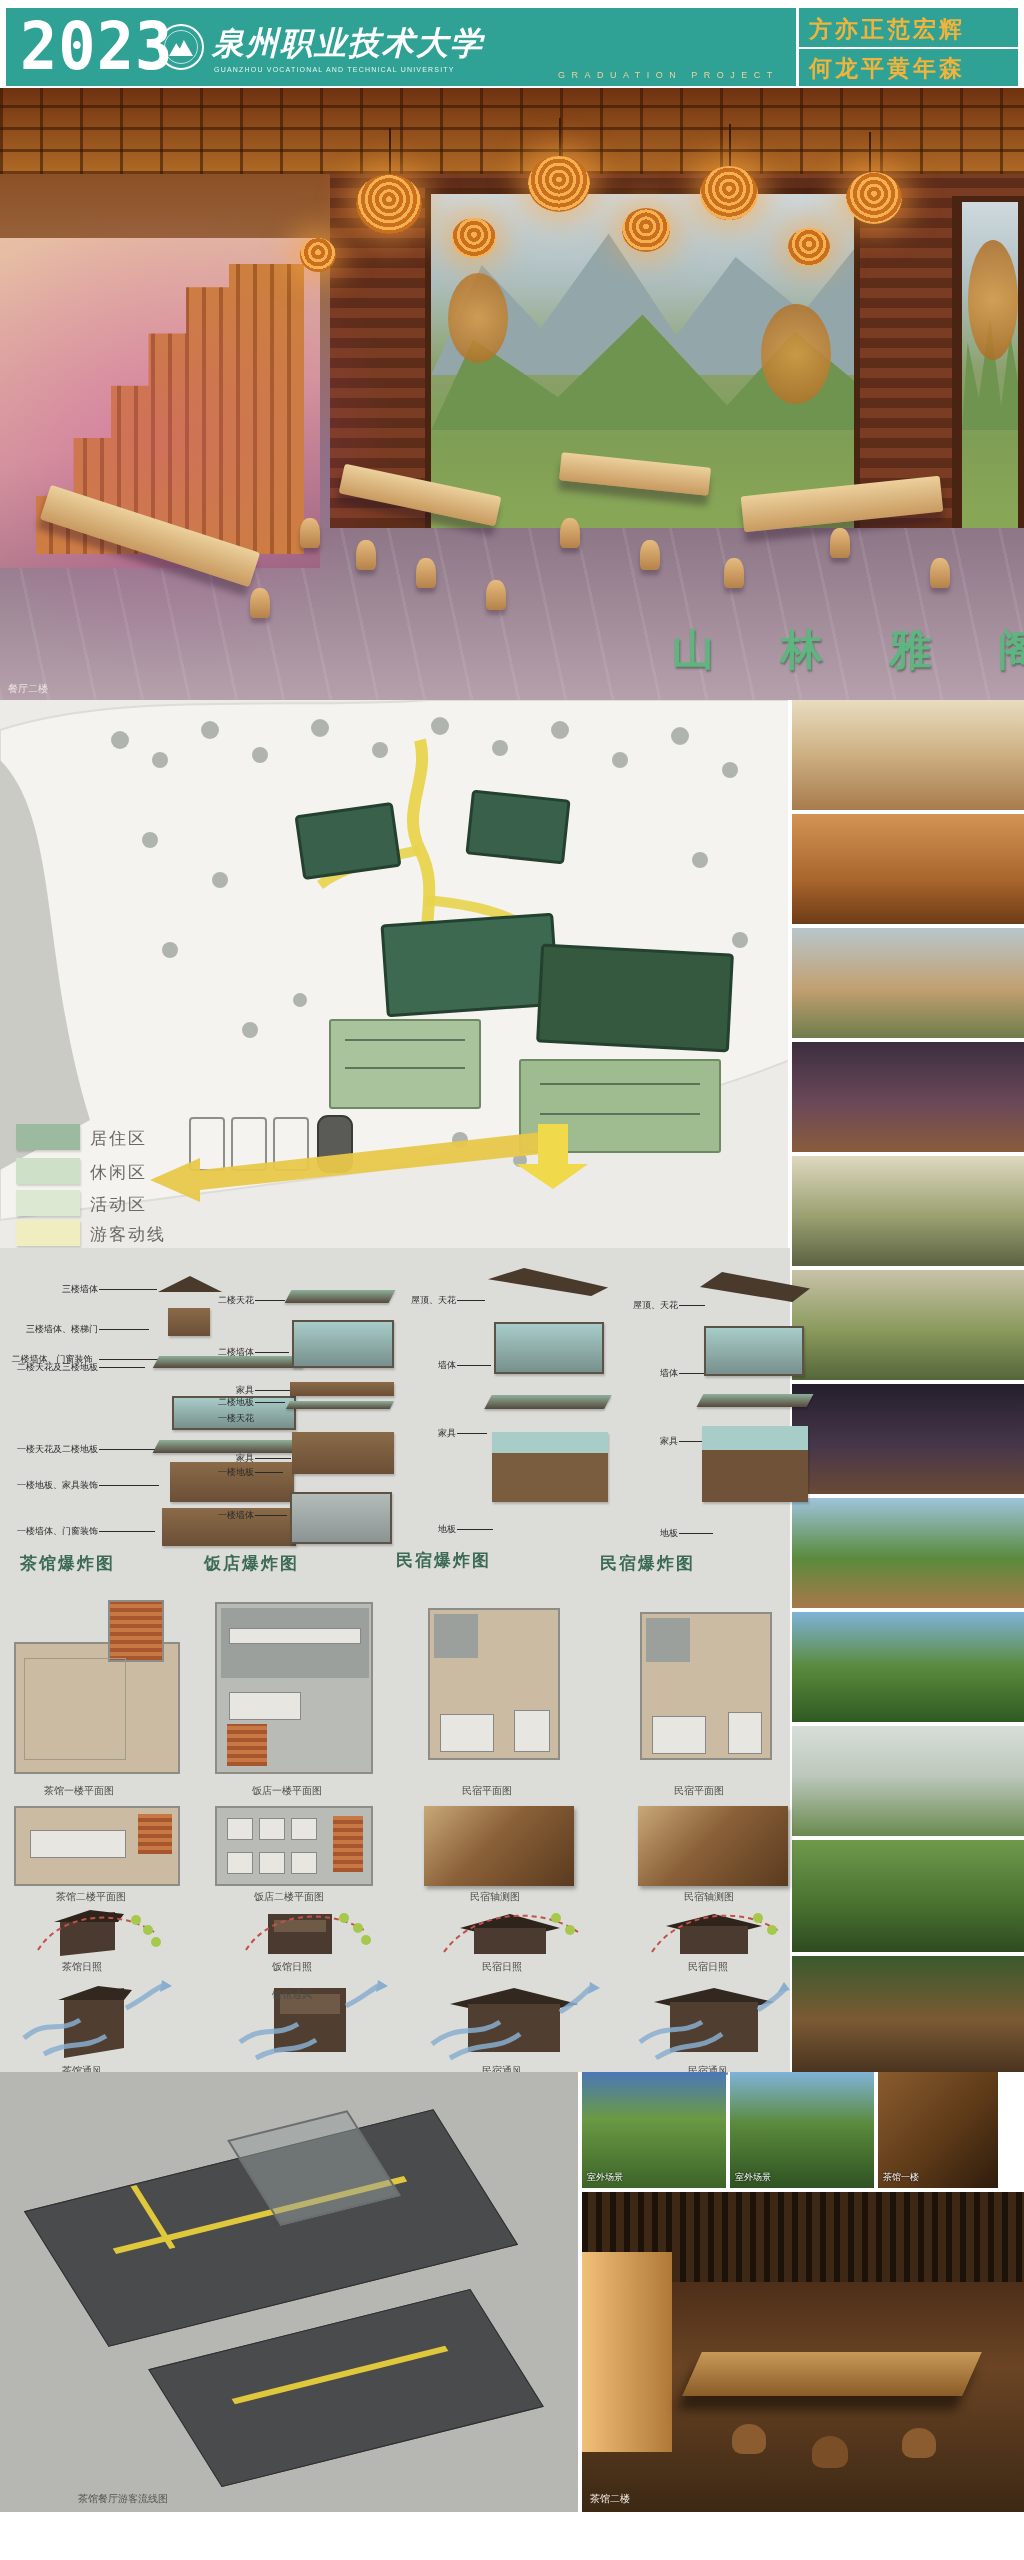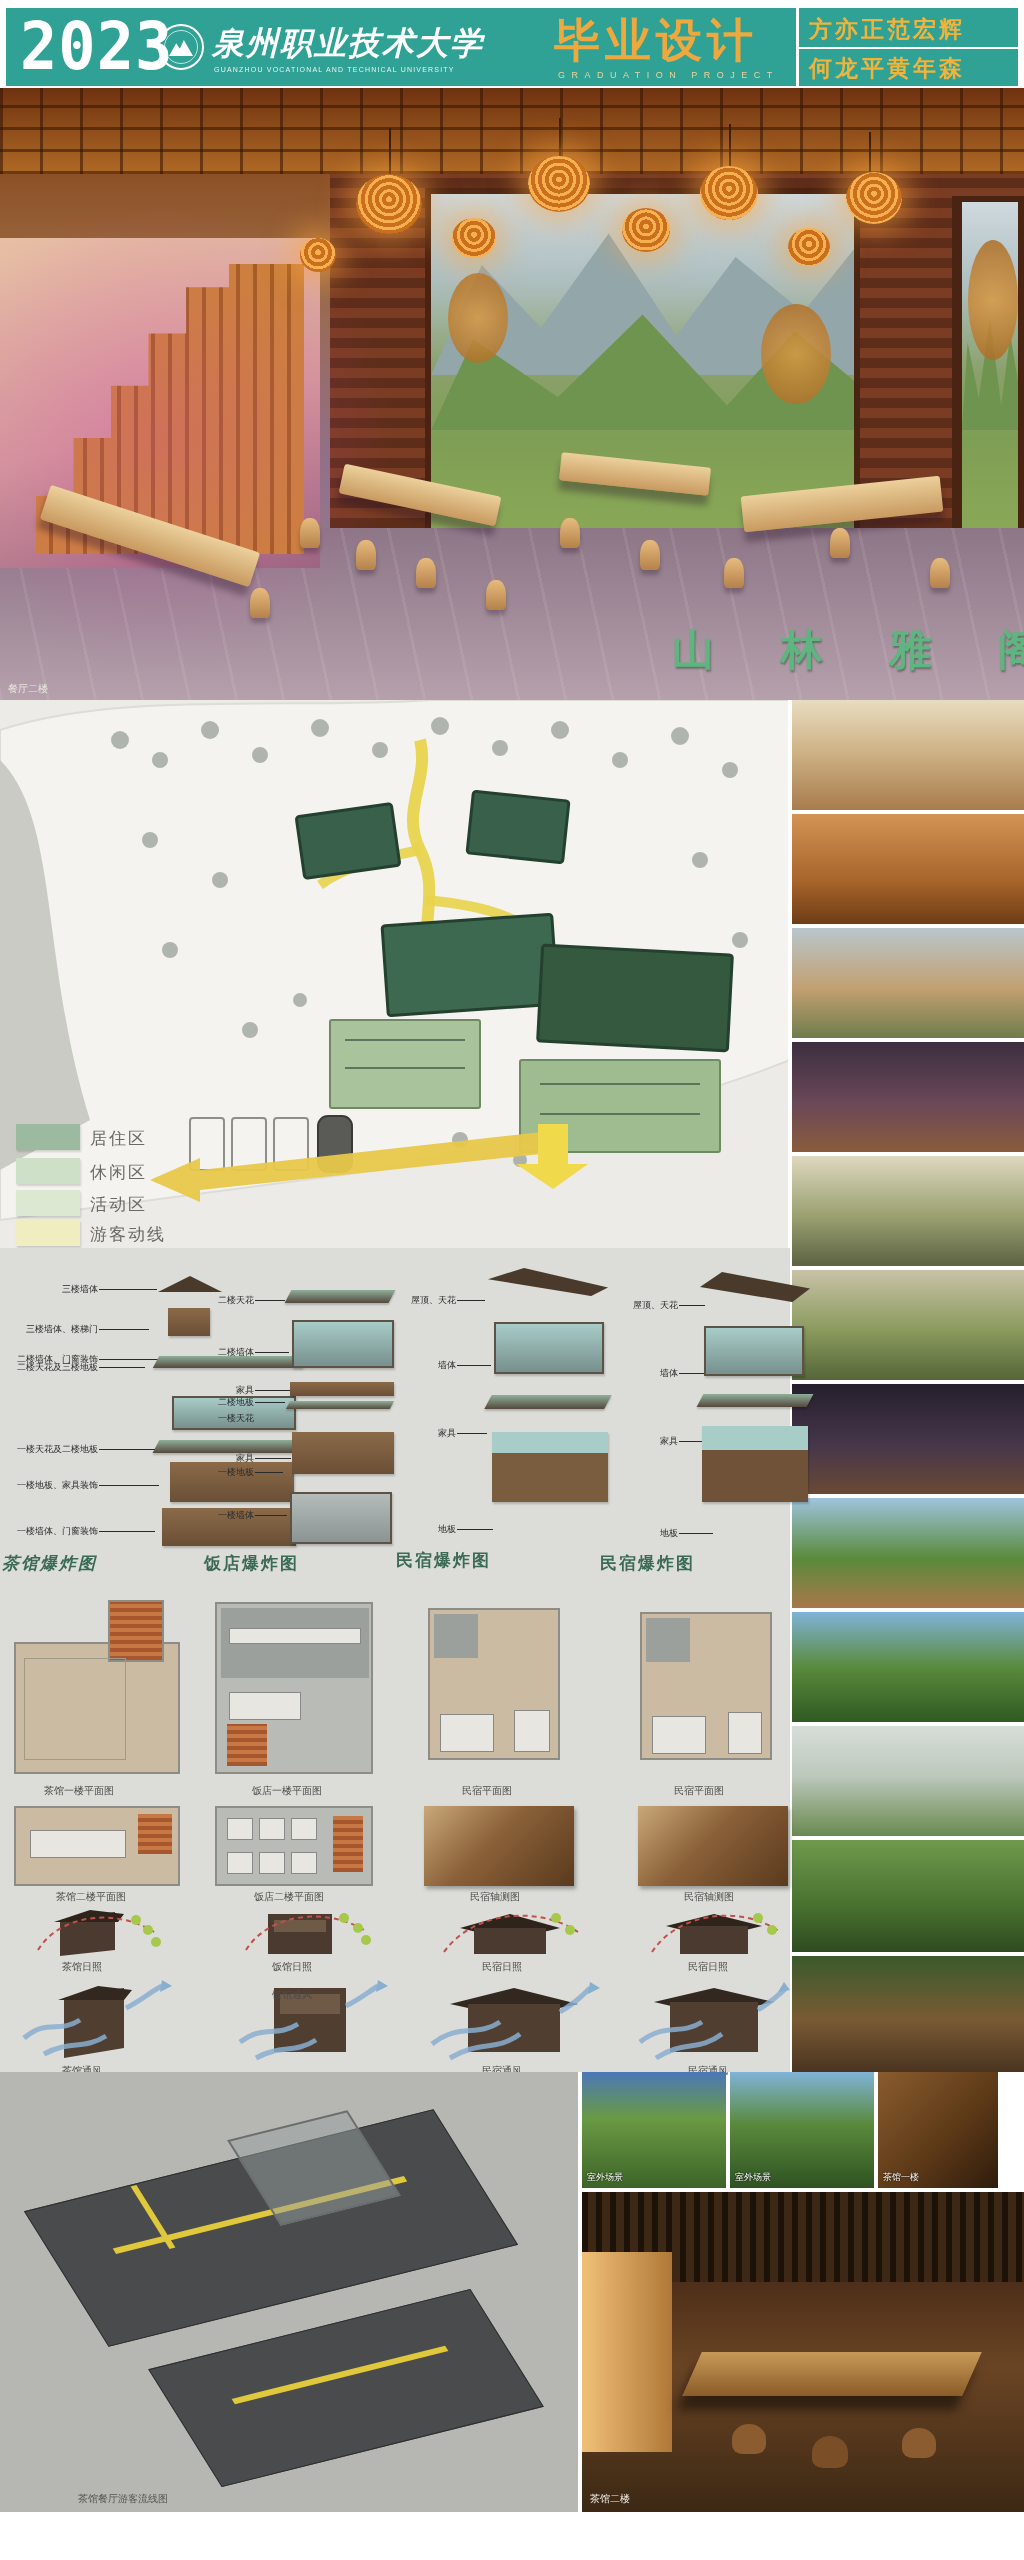--- a/index.html
+++ b/index.html
@@ -124,21 +124,20 @@
 <div id="poster">
 
   <div id="header">
     <div id="year">2023</div>
     <div id="logo">
       <div class="ring"></div>
       <div class="peak"></div>
     </div>
     <div id="uni-cn">泉州职业技术大学</div>
     <div id="uni-en">GUANZHOU VOCATIONAL AND TECHNICAL UNIVERSITY</div>
-    <div id="proj-cn">毕业设计</div>
     <div id="proj-en">GRADUATION PROJECT</div>
     <div id="hdiv-v"></div>
     <div id="authors">
       <div id="author1" class="author-line">方亦正范宏辉</div>
       <div id="hdiv-h"></div>
       <div id="author2" class="author-line">何龙平黄年森</div>
     </div>
   </div>
 
   <div id="hero">
@@ -278,21 +277,21 @@
     <div class="thumb" style="top:1026px;height:110px;background:linear-gradient(180deg,#d8ded8 0%,#bcc8bc 45%,#6a8a50 100%);"></div>
     <div class="thumb" style="top:1140px;height:112px;background:linear-gradient(180deg,#6f9a4c 0%,#47702f 60%,#2f4a20 100%);"></div>
     <div class="thumb" style="top:1256px;height:116px;background:linear-gradient(180deg,#3a5a2c 0%,#7a5a34 55%,#4a3420 100%);"></div>
   </div>
 
   <div id="midzone"></div>
 
   <div class="xl" style="top:1284px;left:6px;width:92px;--lw:58px;">三楼墙体</div>
   <div class="xl" style="top:1324px;left:6px;width:92px;--lw:50px;">三楼墙体、楼梯门</div>
   <div class="xl" style="top:1362px;left:6px;width:92px;--lw:46px;">二楼天花及三楼地板</div>
-  <div class="xl" style="top:1354px;left:6px;width:92px;--lw:62px;">二楼墙体、门窗装饰</div>
+  <div class="xl" style="top:1354px;left:6px;width:92px;text-align:center;--lw:62px;">二楼墙体、门窗装饰</div>
   <div class="xl" style="top:1444px;left:6px;width:92px;--lw:68px;">一楼天花及二楼地板</div>
   <div class="xl" style="top:1480px;left:6px;width:92px;--lw:60px;">一楼地板、家具装饰</div>
   <div class="xl" style="top:1526px;left:6px;width:92px;--lw:56px;">一楼墙体、门窗装饰</div>
 
   <div class="part roof" style="left:158px;top:1276px;width:64px;height:16px;"></div>
   <div class="part wood" style="left:168px;top:1308px;width:42px;height:28px;"></div>
   <div class="part slab" style="left:156px;top:1356px;width:150px;height:12px;"></div>
   <div class="part glassbox" style="left:172px;top:1396px;width:124px;height:34px;"></div>
   <div class="part slab" style="left:156px;top:1440px;width:150px;height:13px;"></div>
   <div class="part wood" style="left:170px;top:1462px;width:124px;height:40px;"></div>
@@ -325,21 +324,21 @@
 
   <div class="xl" style="top:1300px;left:612px;width:66px;--lw:26px;">屋顶、天花</div>
   <div class="xl" style="top:1368px;left:612px;width:66px;--lw:30px;">墙体</div>
   <div class="xl" style="top:1436px;left:612px;width:66px;--lw:28px;">家具</div>
   <div class="xl" style="top:1528px;left:612px;width:66px;--lw:34px;">地板</div>
   <div class="part roof" style="left:700px;top:1272px;width:110px;height:30px;clip-path:polygon(20% 0,100% 55%,84% 100%,0 50%);"></div>
   <div class="part glassbox" style="left:704px;top:1326px;width:100px;height:50px;"></div>
   <div class="part slab" style="left:700px;top:1394px;width:110px;height:13px;"></div>
   <div class="part wood" style="left:702px;top:1426px;width:106px;height:76px;background:linear-gradient(180deg,#a8ccc8 32%,#6f5238 32%);"></div>
 
-  <div class="sec-title" style="left:2px;top:1552px;font-style:italic;">茶馆爆炸图</div>
+  <div class="sec-title" style="left:20px;top:1552px;">茶馆爆炸图</div>
   <div class="sec-title" style="left:204px;top:1552px;">饭店爆炸图</div>
   <div class="sec-title" style="left:396px;top:1549px;">民宿爆炸图</div>
   <div class="sec-title" style="left:600px;top:1552px;">民宿爆炸图</div>
 
   <div class="plan" style="left:14px;top:1642px;width:166px;height:132px;">
     <div class="stairs" style="left:92px;top:-44px;width:52px;height:58px;border:2px solid #8d8d86;"></div>
     <div style="position:absolute;left:8px;top:14px;width:100px;height:100px;border:1px solid #a09a88;"></div>
   </div>
   <div class="plan" style="left:215px;top:1602px;width:158px;height:172px;background:#b9bcb6;">
     <div class="grayfloor" style="left:4px;top:4px;width:148px;height:70px;"></div>

